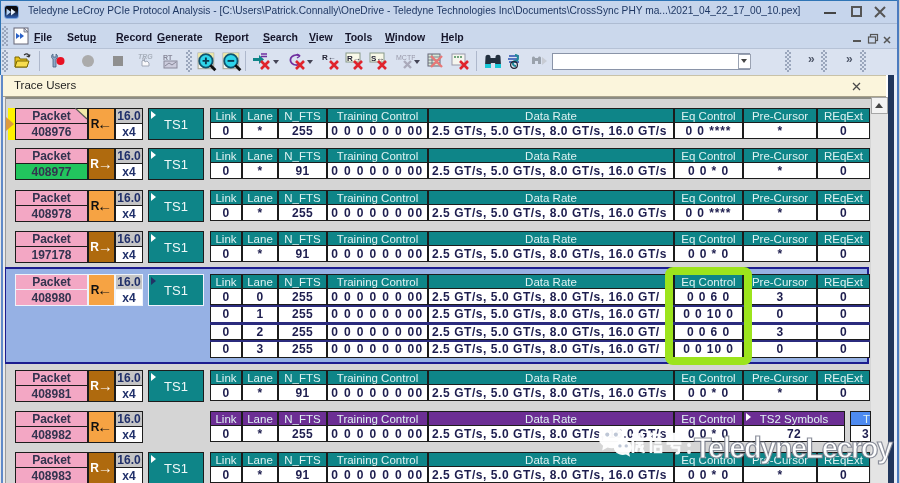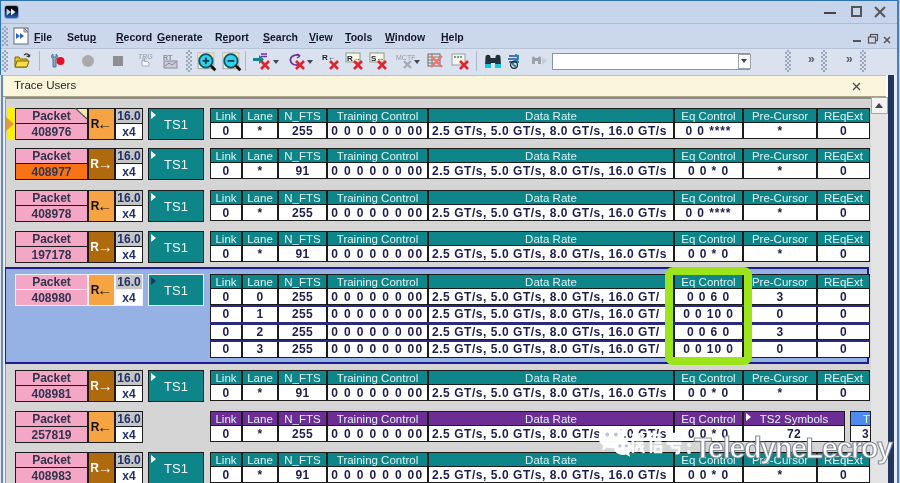--- a/index.html
+++ b/index.html
@@ -12,20 +12,21 @@
 .dat{font-weight:700;font-size:12px;letter-spacing:0.3px;color:#1D1D4E;white-space:nowrap;}
 .mi{position:absolute;top:31px;font-size:10.5px;font-weight:600;color:#15152A;}
 </style></head><body>
 <div id="w">
 <div style="position:absolute;left:0;top:0;width:900px;height:23px;background:#C6D5EC;border-top:1px solid #2E74B5;"></div>
 <div style="position:absolute;left:4px;top:5px;width:15px;height:14px;background:linear-gradient(180deg,#0C0C10 35%,#2F62B8);border:1px solid #7FA8DC;border-radius:3px;"></div>
 <svg style="position:absolute;left:4px;top:5px;" width="15" height="14">
       <path d="M2.5 3.5 L7 7 L2.5 10.5 Z" fill="#B8D4F4"></path>
       <path d="M7 3.5 L11.5 7 L7 10.5 Z" fill="#E8F2FC"></path>
     </svg>
+<div id="title" style="position:absolute;left:28px;top:5px;width:860px;font-size:10.2px;font-weight:400;color:#1F3864;white-space:nowrap;"><span>Teledyne LeCroy PCIe Protocol Analysis - [C:\Users\Patrick.Connally\OneDrive - Teledyne Technologies Inc\Documents\CrossSync PHY ma...\2021_04_22_17_00_10.pex]</span></div>
 <div style="position:absolute;left:824px;top:12px;width:12px;height:2px;background:#444;"></div>
 <div style="position:absolute;left:851px;top:6px;width:11px;height:11px;border:2px solid #555;"></div>
 <svg style="position:absolute;left:873px;top:5px;" width="14" height="14">
       <path d="M2 2 L12 12 M12 2 L2 12" stroke="#555" stroke-width="2"></path>
     </svg>
 <div style="position:absolute;left:0;top:23px;width:900px;height:25px;background:#CBD8EC;border-top:1px solid #AEBCD2;"></div>
 <div style="position:absolute;left:2px;top:26px;width:6px;height:20px;background:conic-gradient(#9AA6BC 25%,transparent 0 50%,#9AA6BC 0 75%,transparent 0) 0 0/4px 4px;"></div>
 <svg style="position:absolute;left:13px;top:27px;" width="18" height="18">
       <rect x="1" y="1" width="14" height="16" fill="#fff" stroke="#667" stroke-width="1"></rect>
       <path d="M11 1 L15 5 L11 5 Z" fill="#CCD4E4" stroke="#667" stroke-width="0.8"></path>
@@ -194,21 +195,21 @@
     <div class="c b hdr" style="left:817px;top:108px;width:53px;height:15px;background:#0E8588;">REqExt</div>
     <div class="c b dat" style="left:210px;top:123px;width:32px;height:16px;background:#fff;border-top:none;">0</div>
     <div class="c b dat" style="left:242px;top:123px;width:36px;height:16px;background:#fff;border-top:none;">*</div>
     <div class="c b dat" style="left:278px;top:123px;width:49px;height:16px;background:#fff;border-top:none;">255</div>
     <div class="c b dat" style="left:327px;top:123px;width:101px;height:16px;background:#fff;border-top:none;letter-spacing:1.35px;">0 0 0 0 0 0 00</div>
     <div class="c b dat" style="left:428px;top:123px;width:246px;height:16px;background:#fff;border-top:none;padding-left:3px;justify-content:flex-start;white-space:nowrap;overflow:hidden;letter-spacing:0.55px;">2.5 GT/s, 5.0 GT/s, 8.0 GT/s, 16.0 GT/s</div>
     <div class="c b dat" style="left:674px;top:123px;width:69px;height:16px;background:#fff;border-top:none;letter-spacing:0.9px;">0 0 ****</div>
     <div class="c b dat" style="left:743px;top:123px;width:74px;height:16px;background:#fff;border-top:none;">*</div>
     <div class="c b dat" style="left:817px;top:123px;width:53px;height:16px;background:#fff;border-top:none;">0</div>
 <div class="c b pk" style="left:15px;top:148px;width:73px;height:16px;background:#F3A7C4;">Packet</div>
-    <div class="c b pk" style="left:15px;top:164px;width:73px;height:16px;background:#f97316;border-top:none;">408977</div>
+    <div class="c b pk" style="left:15px;top:164px;width:73px;height:16px;background:#22c55e;border-top:none;">408977</div>
     <div class="c b dir" style="left:88px;top:148px;width:27px;height:32px;background:#AF6A0E;color:#fff;">R<span style="font-size:15px;position:relative;top:-0.5px;margin-left:-1px;">→</span></div>
     <div class="c b spd" style="left:115px;top:148px;width:28px;height:16px;background:#C5C5C5;">16.0</div>
     <div class="c b spd" style="left:115px;top:164px;width:28px;height:16px;background:#FFFFFF;border-top:none;">x4</div>
     <div class="c b" style="left:148px;top:148px;width:56px;height:32px;background:#0E8588;color:#EFF8F8;font-size:13px;">TS1<div style="position:absolute;left:2px;top:2px;width:0;height:0;border-top:4px solid transparent;border-bottom:4px solid transparent;border-left:5px solid #fff;"></div></div>
     <div class="c b hdr" style="left:210px;top:148px;width:32px;height:15px;background:#0E8588;">Link</div>
     <div class="c b hdr" style="left:242px;top:148px;width:36px;height:15px;background:#0E8588;">Lane</div>
     <div class="c b hdr" style="left:278px;top:148px;width:49px;height:15px;background:#0E8588;">N_FTS</div>
     <div class="c b hdr" style="left:327px;top:148px;width:101px;height:15px;background:#0E8588;">Training Control</div>
     <div class="c b hdr" style="left:428px;top:148px;width:246px;height:15px;background:#0E8588;">Data Rate</div>
     <div class="c b hdr" style="left:674px;top:148px;width:69px;height:15px;background:#0E8588;">Eq Control</div>
@@ -331,21 +332,21 @@
     <div class="c b hdr" style="left:817px;top:370px;width:53px;height:15px;background:#0E8588;">REqExt</div>
     <div class="c b dat" style="left:210px;top:385px;width:32px;height:16px;background:#fff;border-top:none;">0</div>
     <div class="c b dat" style="left:242px;top:385px;width:36px;height:16px;background:#fff;border-top:none;">*</div>
     <div class="c b dat" style="left:278px;top:385px;width:49px;height:16px;background:#fff;border-top:none;">91</div>
     <div class="c b dat" style="left:327px;top:385px;width:101px;height:16px;background:#fff;border-top:none;letter-spacing:1.35px;">0 0 0 0 0 0 00</div>
     <div class="c b dat" style="left:428px;top:385px;width:246px;height:16px;background:#fff;border-top:none;padding-left:3px;justify-content:flex-start;white-space:nowrap;overflow:hidden;letter-spacing:0.55px;">2.5 GT/s, 5.0 GT/s, 8.0 GT/s, 16.0 GT/s</div>
     <div class="c b dat" style="left:674px;top:385px;width:69px;height:16px;background:#fff;border-top:none;letter-spacing:0.9px;">0 0 * 0</div>
     <div class="c b dat" style="left:743px;top:385px;width:74px;height:16px;background:#fff;border-top:none;">*</div>
     <div class="c b dat" style="left:817px;top:385px;width:53px;height:16px;background:#fff;border-top:none;">0</div>
 <div class="c b pk" style="left:15px;top:411px;width:73px;height:16px;background:#F3A7C4;">Packet</div>
-    <div class="c b pk" style="left:15px;top:427px;width:73px;height:16px;background:#F3A7C4;border-top:none;">257819</div>
+    <div class="c b pk" style="left:15px;top:427px;width:73px;height:16px;background:#F3A7C4;border-top:none;">408982</div>
     <div class="c b dir" style="left:88px;top:411px;width:27px;height:32px;background:#F6A343;color:#111;">R<span style="font-size:15px;position:relative;top:-0.5px;margin-left:-2px;">←</span></div>
     <div class="c b spd" style="left:115px;top:411px;width:28px;height:16px;background:#C5C5C5;">16.0</div>
     <div class="c b spd" style="left:115px;top:427px;width:28px;height:16px;background:#FFFFFF;border-top:none;">x4</div>
     <div class="c b hdr" style="left:210px;top:411px;width:32px;height:15px;background:#6C2E94;">Link</div>
     <div class="c b hdr" style="left:242px;top:411px;width:36px;height:15px;background:#6C2E94;">Lane</div>
     <div class="c b hdr" style="left:278px;top:411px;width:49px;height:15px;background:#6C2E94;">N_FTS</div>
     <div class="c b hdr" style="left:327px;top:411px;width:101px;height:15px;background:#6C2E94;">Training Control</div>
     <div class="c b hdr" style="left:428px;top:411px;width:246px;height:15px;background:#6C2E94;">Data Rate</div>
     <div class="c b hdr" style="left:674px;top:411px;width:69px;height:15px;background:#6C2E94;">Eq Control</div>
     <div class="c b hdr" style="left:743px;top:411px;width:102px;height:15px;background:#6C2E94;">TS2 Symbols</div>

